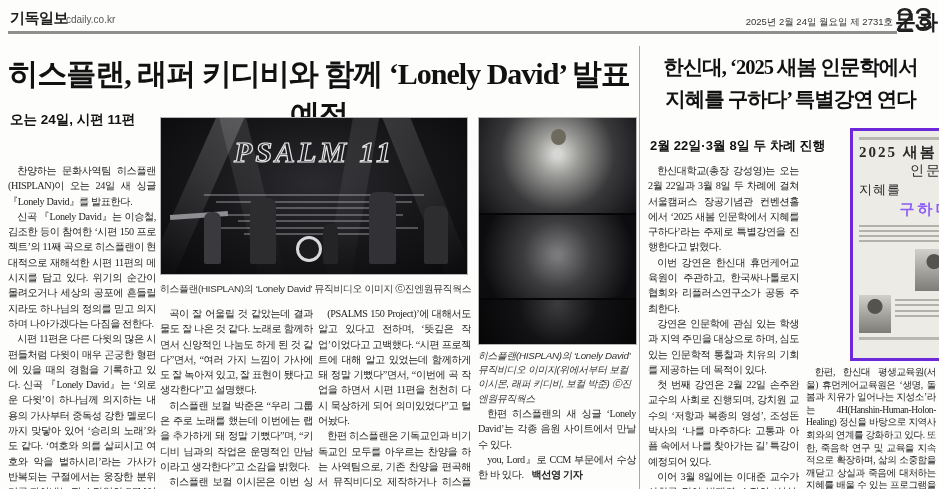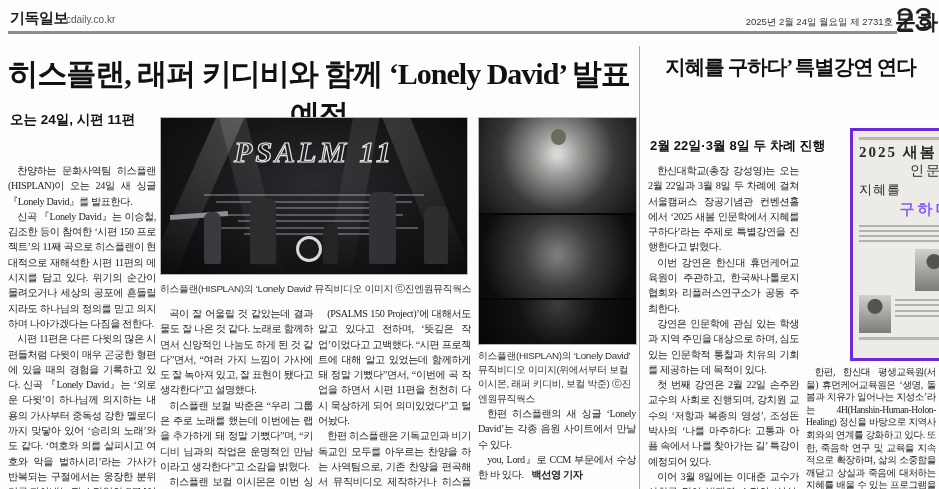--- a/index.html
+++ b/index.html
@@ -30,21 +30,21 @@
   .body-col p { text-indent:0.9em; }
   .reporter { display:block; text-align:center; margin-top:-15.3px; font-weight:bold; }
   .col1 { left:8px;  top:163px; width:148px; height:326px; }
   .col2 { left:160px; top:306px; width:153px; height:183px; }
   .col3 { left:318px; top:306px; width:153px; height:183px; }
   .col4 { left:478px; top:406px; width:158px; height:83px; }
 
   .caption { position:absolute; font-size:9.8px; line-height:1.45; color:#333; letter-spacing:-0.3px;
              font-family:"Liberation Sans","DejaVu Sans",sans-serif; }
   .cap1 { left:160px; top:282px; width:312px; }
-  .cap2 { left:478px; top:349px; width:159px; }
+  .cap2 { left:478px; top:349px; width:159px;font-style:italic; }
 
   
   .photo-main { position:absolute; left:160px; top:117px; width:308px; height:158px; overflow:hidden;
     border:1px solid #b5b5b5;
     background: radial-gradient(ellipse at 50% 42%, #2b2b2f 0%, #17171a 50%, #09090b 100%); }
   .beam { position:absolute; top:-30%; width:26px; height:170%;
     background:linear-gradient(to bottom, rgba(255,255,255,0.30), rgba(255,255,255,0.02) 75%); }
   .beam.b1 { left:6%;  transform:rotate(24deg); opacity:.8; }
   .beam.b2 { left:26%; transform:rotate(-14deg); opacity:.5; }
   .beam.b3 { left:58%; transform:rotate(10deg); opacity:.45; }
@@ -170,20 +170,21 @@
     <p>(PSALMS 150 Project)’에 대해서도 알고 있다고 전하며, ‘뜻깊은 작업’이었다고 고백했다. “시편 프로젝트에 대해 알고 있었는데 함께하게 돼 정말 기뻤다”면서, “이번에 곡 작업을 하면서 시편 11편을 천천히 다시 묵상하게 되어 의미있었다”고 털어놨다.</p>
     <p>한편 히스플랜은 기독교인과 비기독교인 모두를 아우르는 찬양을 하는 사역팀으로, 기존 찬양을 편곡해서 뮤직비디오 제작하거나 히스플랜만의 색깔을 담은 음악을 만드는 등의 활동을 하고 있다. 최근 2024 K-CCM 어워즈에서 『Need</p>
   </div>
   <div class="body-col col4">
     <p>한편 히스플랜의 새 싱글 ‘Lonely David’는 각종 음원 사이트에서 만날 수 있다.</p>
     <p>you, Lord』로 CCM 부문에서 수상한 바 있다.</p>
     <span class="reporter">백선영 기자</span>
   </div>
 
   <div class="r-headline">
+    <div>한신대, ‘2025 새봄 인문학에서</div>
     <div>지혜를 구하다’ 특별강연 연다</div>
   </div>
   <div class="r-subhead sans">2월 22일·3월 8일 두 차례 진행</div>
 
   <div class="body-col rcol1">
     <p>한신대학교(총장 강성영)는 오는 2월 22일과 3월 8일 두 차례에 걸쳐 서울캠퍼스 장공기념관 컨벤션홀에서 ‘2025 새봄 인문학에서 지혜를 구하다’라는 주제로 특별강연을 진행한다고 밝혔다.</p>
     <p>이번 강연은 한신대 휴먼케어교육원이 주관하고, 한국싸나톨로지협회와 리플러스연구소가 공동 주최한다.</p>
     <p>강연은 인문학에 관심 있는 학생과 지역 주민을 대상으로 하며, 심도 있는 인문학적 통찰과 치유의 기회를 제공하는 데 목적이 있다.</p>
     <p>첫 번째 강연은 2월 22일 손주완 교수의 사회로 진행되며, 강치원 교수의 ‘저항과 복종의 영성’, 조성돈 박사의 ‘나를 마주하다: 고통과 아픔 속에서 나를 찾아가는 길’ 특강이 예정되어 있다.</p>
     <p>이어 3월 8일에는 이대준 교수가 사회를 맡아 박재연 소장의 ‘상실-비탄-애도 대화가 필요한 이유’, 임병식 교수의 ‘상흔(傷痕)에서 성흔(聖痕)으로: 상실을 통해 깃드는 우리의 영성’ 강연이 진행될 예정이다.</p>

